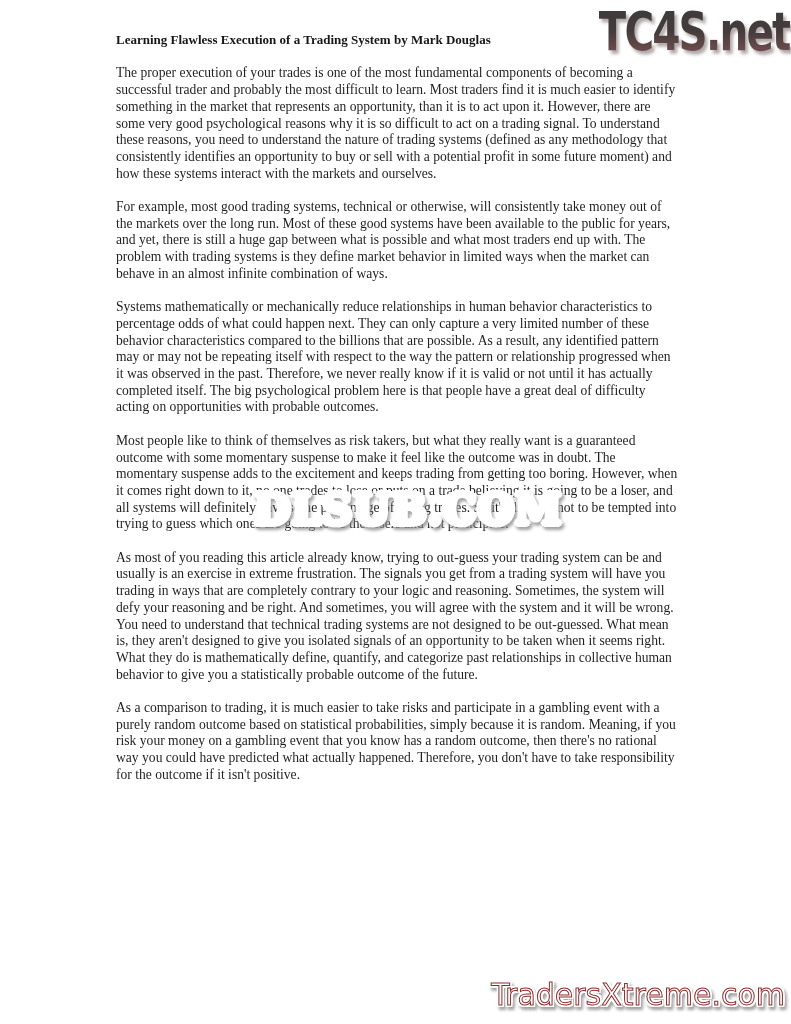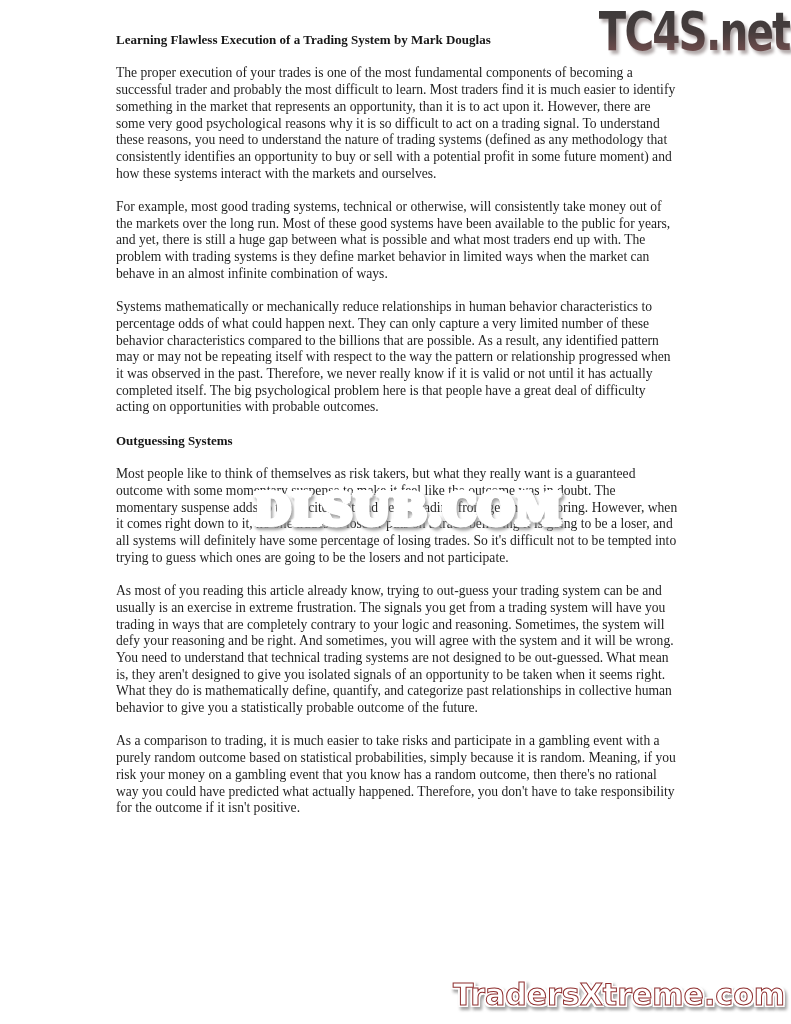--- a/index.html
+++ b/index.html
@@ -71,21 +71,21 @@
       -2px 2px 0 #ffffff, 2px 2px 0 #ffffff;
     filter: drop-shadow(2px 3px 1.5px rgba(135,135,135,0.75));
     white-space: nowrap;
   }
 
   
   .bottom-logo {
     position: absolute;
     top: 978px; right: 6px;
     font-family: "DejaVu Sans", sans-serif;
-    font-weight: bold;
+    font-weight: normal;
     font-size: 30px;
     line-height: 1.1;
     letter-spacing: 0px;
     background: linear-gradient(180deg, #dd7272 0%, #c65252 45%, #aa3a3a 100%);
     -webkit-background-clip: text;
     background-clip: text;
     color: transparent;
     -webkit-text-stroke: 1px #8e2e2e;
     text-shadow:
       -2px 0 0 #ffffff, 2px 0 0 #ffffff,
@@ -106,21 +106,20 @@
 
   <div class="content">
     <h1>Learning Flawless Execution of a Trading System by Mark Douglas</h1>
 
     <p>The proper execution of your trades is one of the most fundamental components of becoming a successful trader and probably the most difficult to learn. Most traders find it is much easier to identify something in the market that represents an opportunity, than it is to act upon it. However, there are some very good psychological reasons why it is so difficult to act on a trading signal. To understand these reasons, you need to understand the nature of trading systems (defined as any methodology that consistently identifies an opportunity to buy or sell with a potential profit in some future moment) and how these systems interact with the markets and ourselves.</p>
 
     <p>For example, most good trading systems, technical or otherwise, will consistently take money out of the markets over the long run. Most of these good systems have been available to the public for years, and yet, there is still a huge gap between what is possible and what most traders end up with. The problem with trading systems is they define market behavior in limited ways when the market can behave in an almost infinite combination of ways.</p>
 
     <p>Systems mathematically or mechanically reduce relationships in human behavior characteristics to percentage odds of what could happen next. They can only capture a very limited number of these behavior characteristics compared to the billions that are possible. As a result, any identified pattern may or may not be repeating itself with respect to the way the pattern or relationship progressed when it was observed in the past. Therefore, we never really know if it is valid or not until it has actually completed itself. The big psychological problem here is that people have a great deal of difficulty acting on opportunities with probable outcomes.</p>
 
-    <h2>Outguessing Systems</h2>
 
     <p>Most people like to think of themselves as risk takers, but what they really want is a guaranteed outcome with some momentary suspense to make it feel like the outcome was in doubt. The momentary suspense adds to the excitement and keeps trading from getting too boring. However, when it comes right down to it, no one trades to lose or puts on a trade believing it is going to be a loser, and all systems will definitely have some percentage of losing trades. So it's difficult not to be tempted into trying to guess which ones are going to be the losers and not participate.</p>
 
     <p>As most of you reading this article already know, trying to out-guess your trading system can be and usually is an exercise in extreme frustration. The signals you get from a trading system will have you trading in ways that are completely contrary to your logic and reasoning. Sometimes, the system will defy your reasoning and be right. And sometimes, you will agree with the system and it will be wrong. You need to understand that technical trading systems are not designed to be out-guessed. What mean is, they aren't designed to give you isolated signals of an opportunity to be taken when it seems right. What they do is mathematically define, quantify, and categorize past relationships in collective human behavior to give you a statistically probable outcome of the future.</p>
 
 
     <p>As a comparison to trading, it is much easier to take risks and participate in a gambling event with a purely random outcome based on statistical probabilities, simply because it is random. Meaning, if you risk your money on a gambling event that you know has a random outcome, then there's no rational way you could have predicted what actually happened. Therefore, you don't have to take responsibility for the outcome if it isn't positive.</p>
   </div>
 
   <div class="watermark">DLSUB.COM</div>

